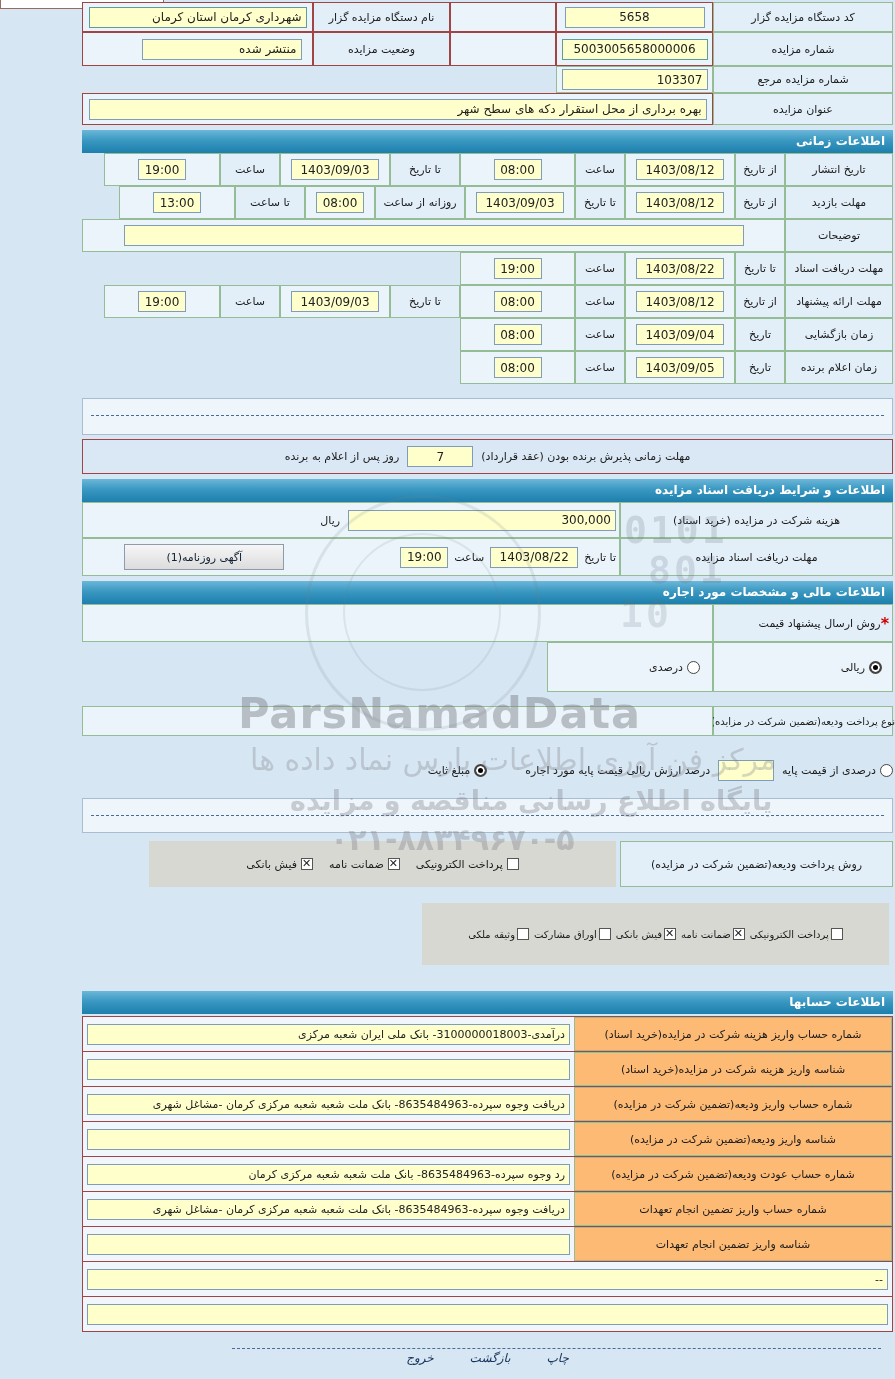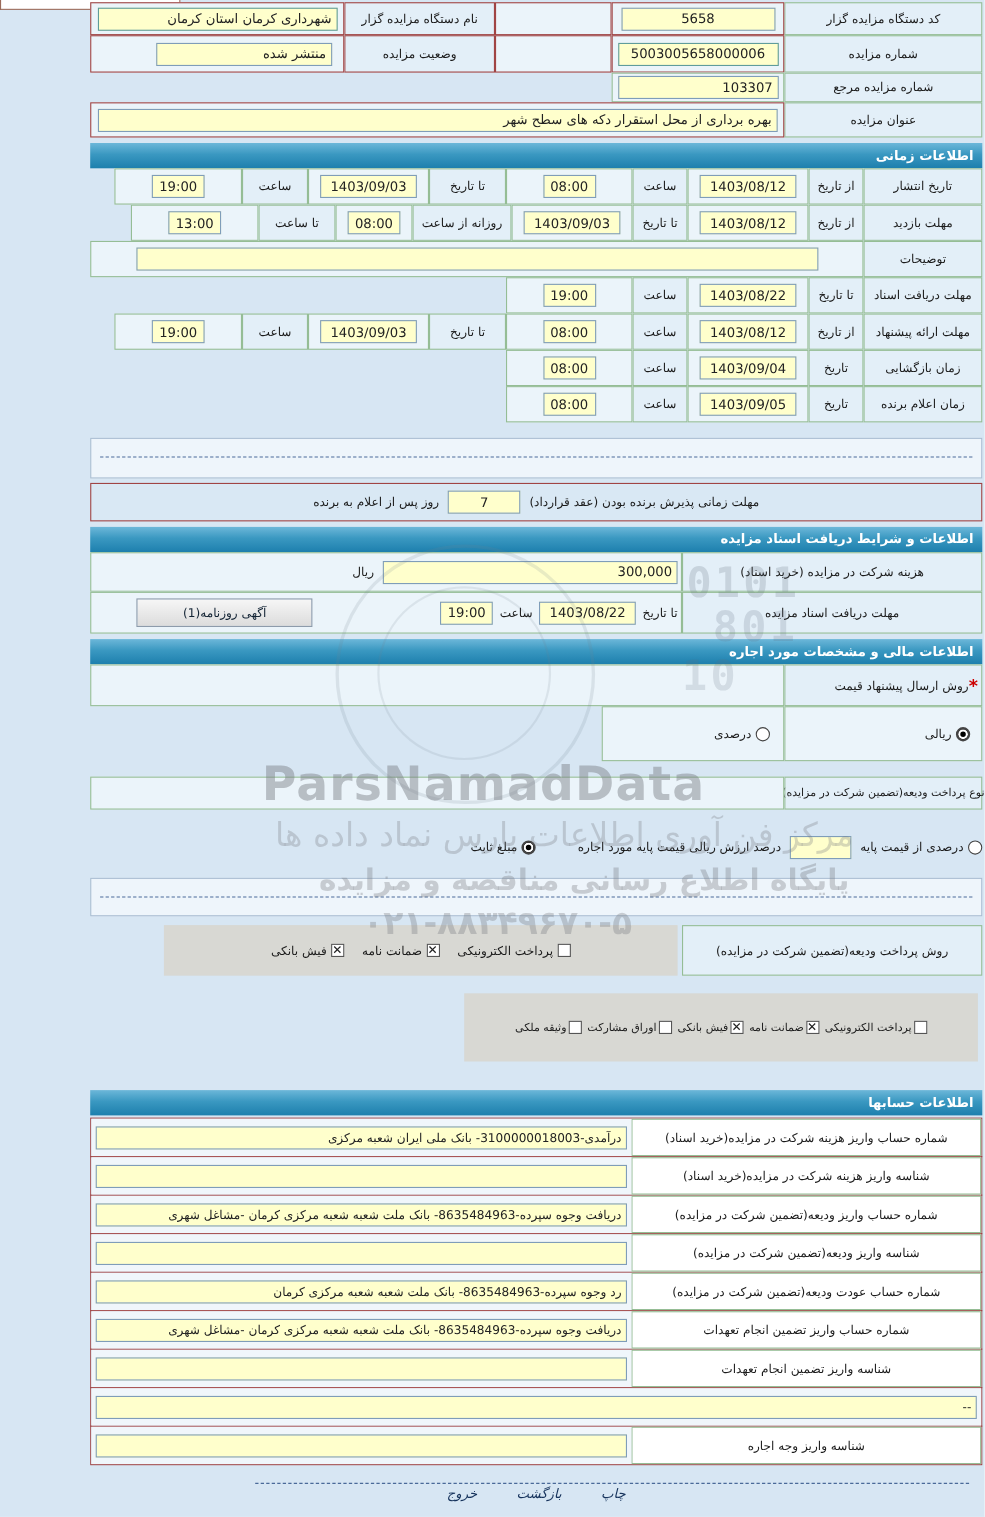--- a/index.html
+++ b/index.html
@@ -30,21 +30,21 @@
   .dashed-box::after{content:"";position:absolute;left:8px;right:8px;top:16px;border-top:1px dashed #4a6a99;}
   .winner-row{height:33px;border:1px solid #a04444;margin-top:4px;display:flex;align-items:center;justify-content:center;gap:8px;background:#d9e8f4;}
   .radio{display:inline-block;width:13px;height:13px;border:1px solid #444;border-radius:50%;background:#fff;flex:none;box-sizing:border-box;}
   .radio.on{border-width:2px;background:#000;box-shadow:inset 0 0 0 2px #fff;}
   .cbx{display:inline-block;width:12px;height:12px;border:1px solid #555;background:#fff;flex:none;position:relative;box-sizing:border-box;}
   .cbx.on::before{content:"✕";position:absolute;top:-2px;left:0px;font-size:11px;color:#222;}
   .ritem{display:inline-flex;align-items:center;gap:4px;}
   .gpanel{background:#d8d8d3;display:flex;align-items:center;justify-content:center;gap:16px;box-sizing:border-box;}
   .btn{background:linear-gradient(#f6f6f6,#dcdcdc);border:1px solid #8d9bab;height:26px;font:11px "DejaVu Sans",sans-serif;color:#123;padding:0 14px;box-sizing:border-box;}
   .acc-row{display:flex;border:1px solid #a04444;margin-top:-1px;height:34px;}
-  .acc-lab{width:318px;flex:none;border:1px solid #95bd95;background:#ffffff;display:flex;align-items:center;justify-content:center;box-sizing:border-box;}
+  .acc-lab{width:318px;flex:none;border:1px solid #95bd95;background:#fdba74;display:flex;align-items:center;justify-content:center;box-sizing:border-box;}
   .acc-val{flex:1;background:#f0f6fb;display:flex;align-items:center;padding:3px 4px;box-sizing:border-box;}
   .acc-val .yinput{width:100%;font-size:11px;}
   .footer{margin-top:16px;}
   .dash-line{margin:0 12px 0 150px;border-top:1px dashed #4a6a99;height:0;}
   .flinks{text-align:center;font-style:italic;font-size:12px;color:#16335c;margin-top:2px;}
   .flinks a{color:#16335c;text-decoration:none;margin:0 16px;cursor:pointer;}
   .wm{position:absolute;pointer-events:none;z-index:9;}
   .topleft-box{position:absolute;top:0;left:0;width:162px;height:8px;background:#fff;border:1px solid #9a6a5a;border-top:none;}
   .red-star{color:#c00;font-weight:bold;}
 </style>
@@ -456,23 +456,20 @@
         <div class="acc-val">
             <input class="yinput rgt" readonly="" value="" style="">
           </div>
       </div>
       <div class="acc-row">
         <div class="acc-val">
             <input class="yinput rgt" readonly="" value="--" style="">
           </div>
       </div>
       <div class="acc-row">
-        <div class="acc-lab">
-            <span class="lbl">شناسه واریز وجه اجاره</span>
-          </div>
         <div class="acc-val">
             <input class="yinput rgt" readonly="" value="" style="">
           </div>
       </div>
     </div>
 
     <div class="footer">
       <div class="dash-line"></div>
       <div class="flinks">
         <a>چاپ</a>

